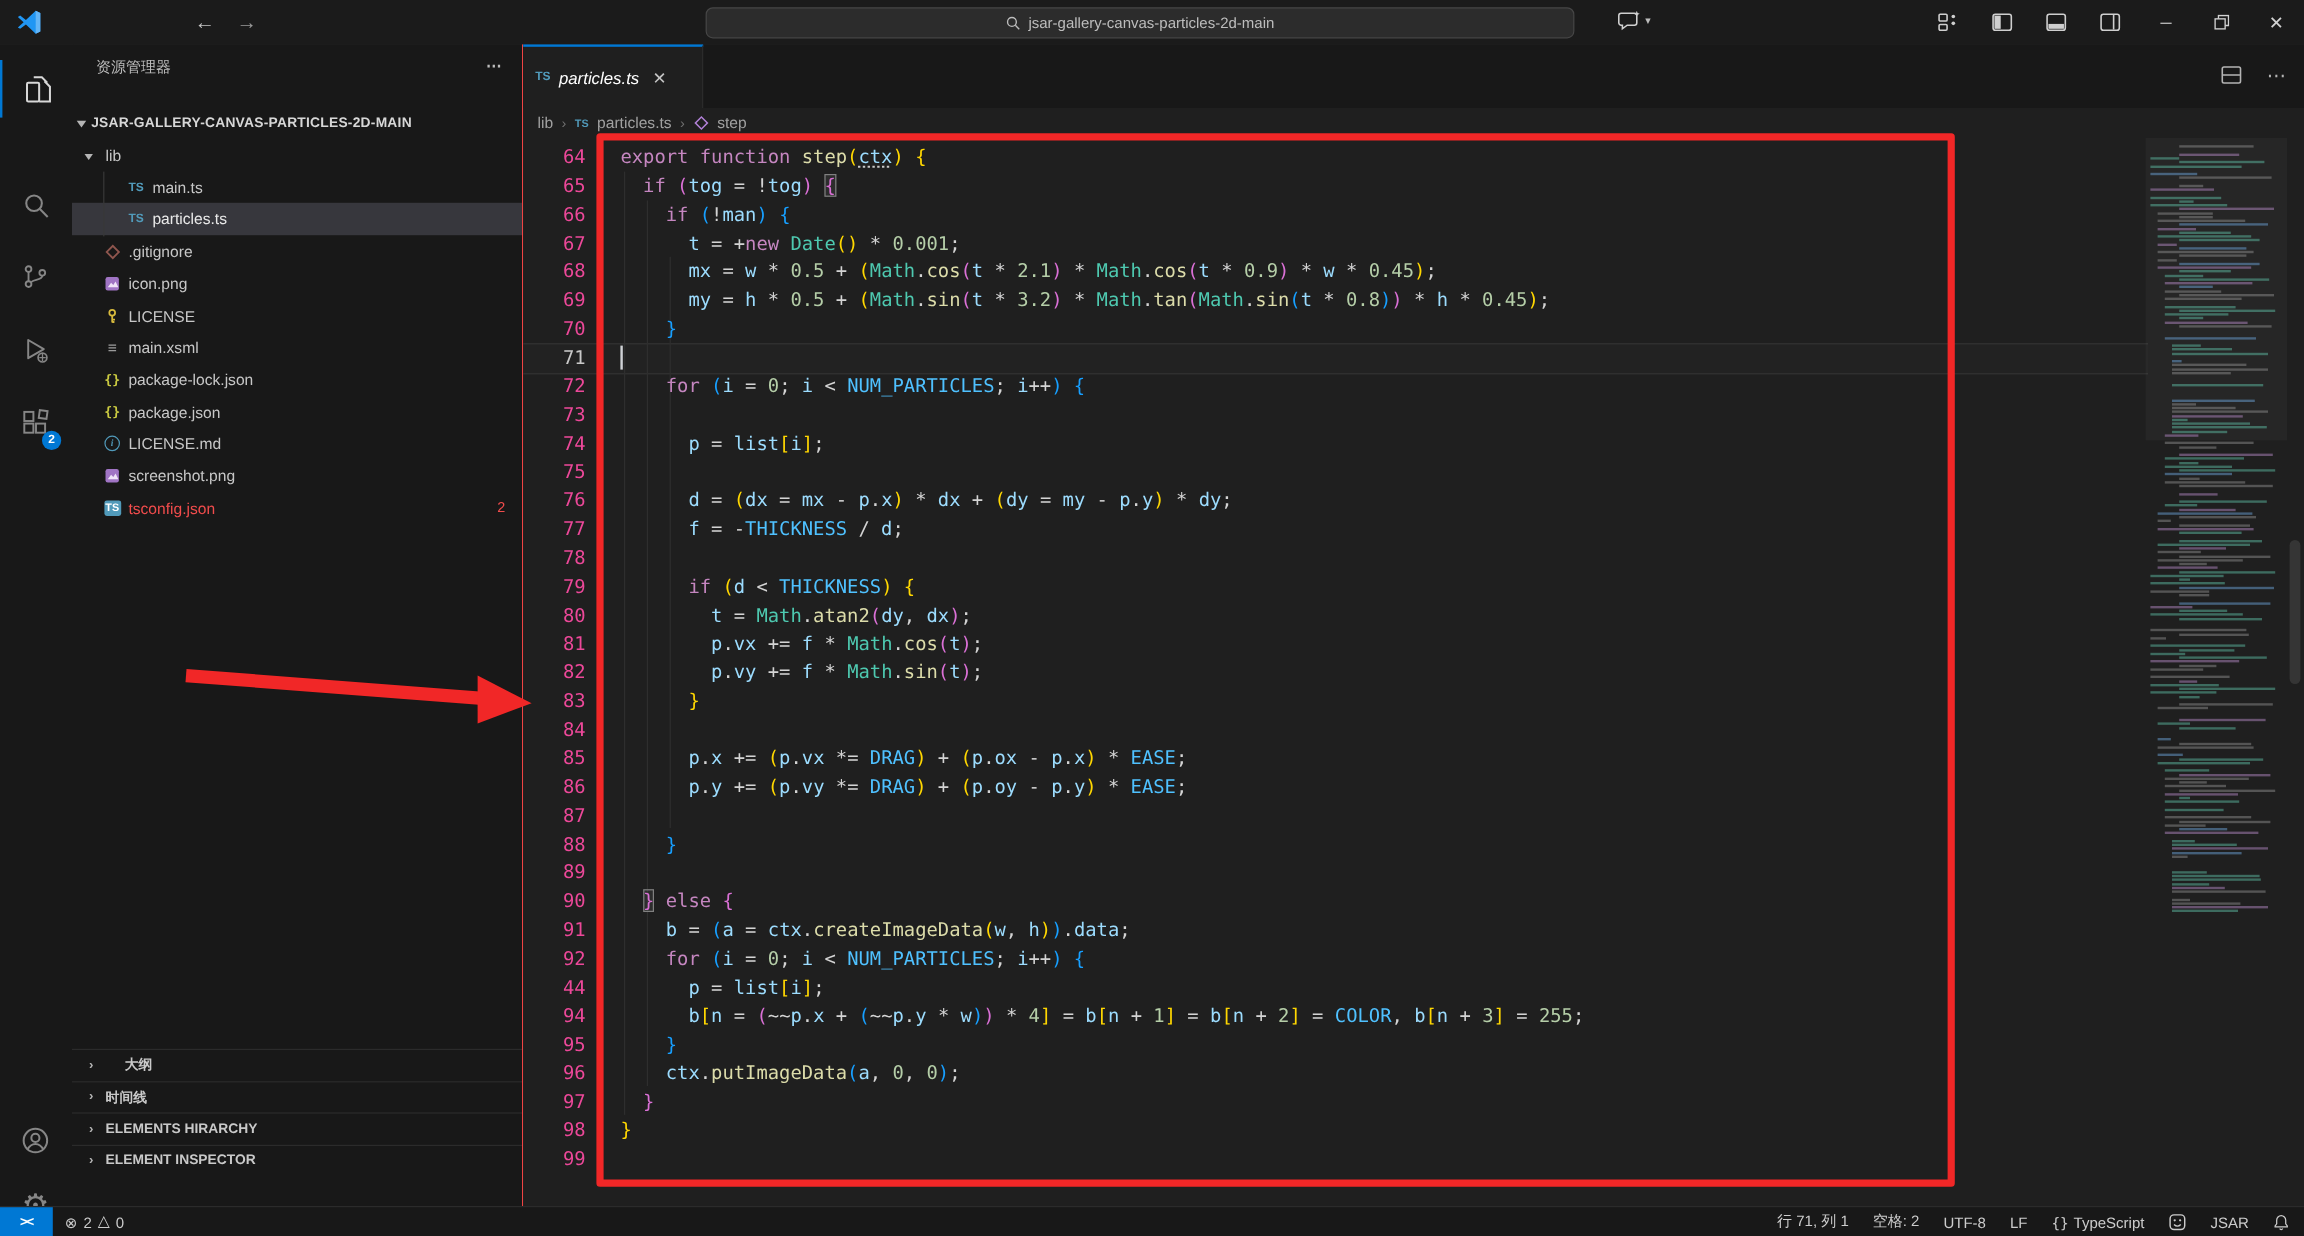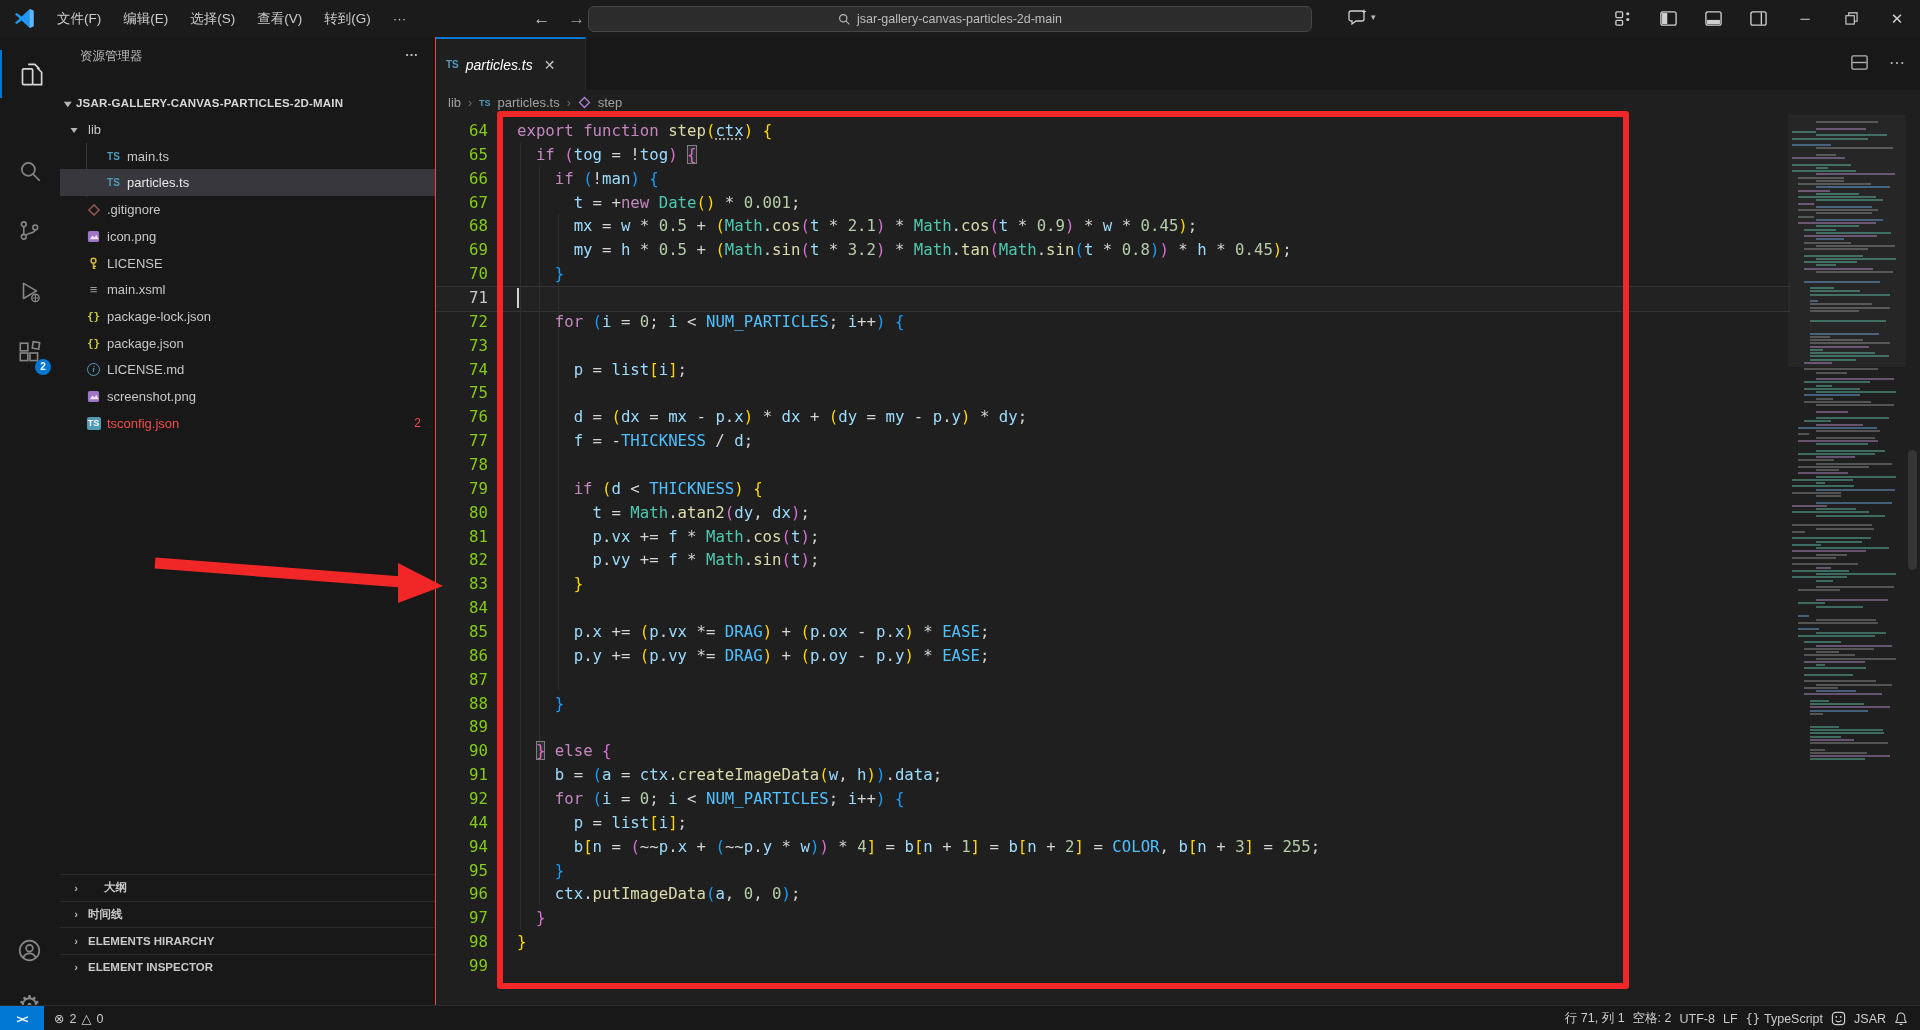--- a/index.html
+++ b/index.html
@@ -53,65 +53,57 @@
        display:flex;align-items:center;gap:7px;padding:0 10px;box-sizing:border-box;}
   .tab-label{font-style:italic;font-size:14px;color:#ffffff;}
   .tab-close{color:#c5c5c5;font-size:14px;margin-left:4px;}
   .editor-actions{position:absolute;right:14px;top:16px;display:flex;gap:20px;color:#b4b4b4;}
   .breadcrumb{position:absolute;left:436px;top:90px;width:1484px;height:25px;background:#1f1f1f;display:flex;align-items:center;
               font-size:13px;color:#a0a0a0;gap:7px;padding-left:12px;box-sizing:border-box;}
   .bc-sep{color:#6f6f6f;font-size:12px;}
   .bc-ts{color:#519aba;font-weight:bold;font-size:9px;}
   .editor{position:absolute;left:436px;top:115px;width:1484px;height:890px;background:#1f1f1f;}
   .code-font{font-family:"DejaVu Sans Mono","Liberation Mono",monospace;font-size:15.7px;line-height:23.857px;}
-  .ln{position:absolute;left:0;width:52px;text-align:right;color:#84cc16;}
+  .ln{position:absolute;left:0;width:52px;text-align:right;color:#ec4899;}
   .ln.cur{color:#c9c9c9;}
   .cline{position:absolute;left:81px;white-space:pre;}
   .curline-band{position:absolute;left:0;width:1354px;height:23.857px;border-top:1px solid #333333;border-bottom:1px solid #333333;background:rgba(255,255,255,.015);}
   .cursor{position:absolute;width:2px;height:20px;background:#cfd2d6;}
   .iguide{position:absolute;width:1px;background:#2e2e2e;}
   .tk-k{color:#C586C0}.tk-f{color:#DCDCAA}.tk-t{color:#4EC9B0}.tk-v{color:#9CDCFE}.tk-c{color:#4FC1FF}
   .tk-n{color:#B5CEA8}.tk-w{color:#d4d4d4}.tk-y{color:#FFD700}.tk-p{color:#DA70D6}.tk-b{color:#179FFF}
   .tk-m{outline:1px solid #808080;outline-offset:-1px;background:rgba(120,120,120,.16);}
   .tk-u{text-decoration:underline dotted #c8c8c8;text-underline-offset:3px;}
   .minimap{position:absolute;left:1352px;top:3px;width:118px;height:655px;overflow:hidden;}
   .minimap-slider{position:absolute;left:1352px;top:0px;width:118px;height:252px;background:rgba(255,255,255,.035);}
   .vscroll{position:absolute;right:3px;top:335px;width:9px;height:120px;background:#3f3f3f;border-radius:5px;opacity:.7;}
   
   .statusbar{position:absolute;left:0;top:1005px;width:1920px;height:25px;background:#181818;border-top:1px solid #2b2b2b;
              display:flex;align-items:center;font-size:12.5px;color:#cccccc;}
   .remote{width:44px;height:25px;background:#0078d4;color:#fff;display:flex;align-items:center;justify-content:center;
           font-weight:bold;font-size:11px;letter-spacing:-1px;}
   .sb-left{display:flex;align-items:center;gap:5px;margin-left:10px;}
-  .sb-right{position:absolute;right:12px;display:flex;align-items:center;gap:8px;}
+  .sb-right{position:absolute;right:12px;display:flex;align-items:center;gap:20px;}
   .sb-item{display:flex;align-items:center;gap:4px;white-space:nowrap;}
   .glyph{font-family:"DejaVu Sans",sans-serif;}
   
   .anno-rect{position:absolute;left:497px;top:111px;width:1120px;height:866px;border:6px solid #f12727;border-radius:3px;z-index:50;pointer-events:none;}
   .anno-arrow{position:absolute;left:0;top:0;z-index:51;pointer-events:none;}
   .watermark{position:absolute;right:10px;top:962px;z-index:60;font-size:31px;font-weight:600;color:#d8d8d8;letter-spacing:.5px;pointer-events:none;}
 </style>
 </head>
 <body>
 
 <div class="app">
 
   <div class="titlebar">
     <svg class="vscode-logo" viewBox="0 0 100 100">
       <path fill="#2196f3" d="M74 8 L40 40 L20 25 L12 30 L32 48 L12 66 L20 71 L40 56 L74 88 L90 80 L90 16 Z"></path>
       <path fill="#64b5f6" d="M74 8 L90 16 L90 80 L74 88 Z"></path>
     </svg>
-    <div class="menus">
-        <div class="menu-item">文件(F)</div>
-        <div class="menu-item">编辑(E)</div>
-        <div class="menu-item">选择(S)</div>
-        <div class="menu-item">查看(V)</div>
-        <div class="menu-item">转到(G)</div>
-        <div class="menu-item">···</div>
-      </div>
     <div class="nav-arrows">
       <span>←</span>
       <span style="color:#9a9a9a;">→</span>
     </div>
     <div class="cmd-center">
       <svg width="13" height="13" viewBox="0 0 16 16">
           <circle cx="6.5" cy="6.5" r="4.5" fill="none" stroke="#bdbdbd" stroke-width="1.4"></circle>
           <line x1="10" y1="10" x2="14" y2="14" stroke="#bdbdbd" stroke-width="1.4"></line>
         </svg>
       <span>jsar-gallery-canvas-particles-2d-main</span>

